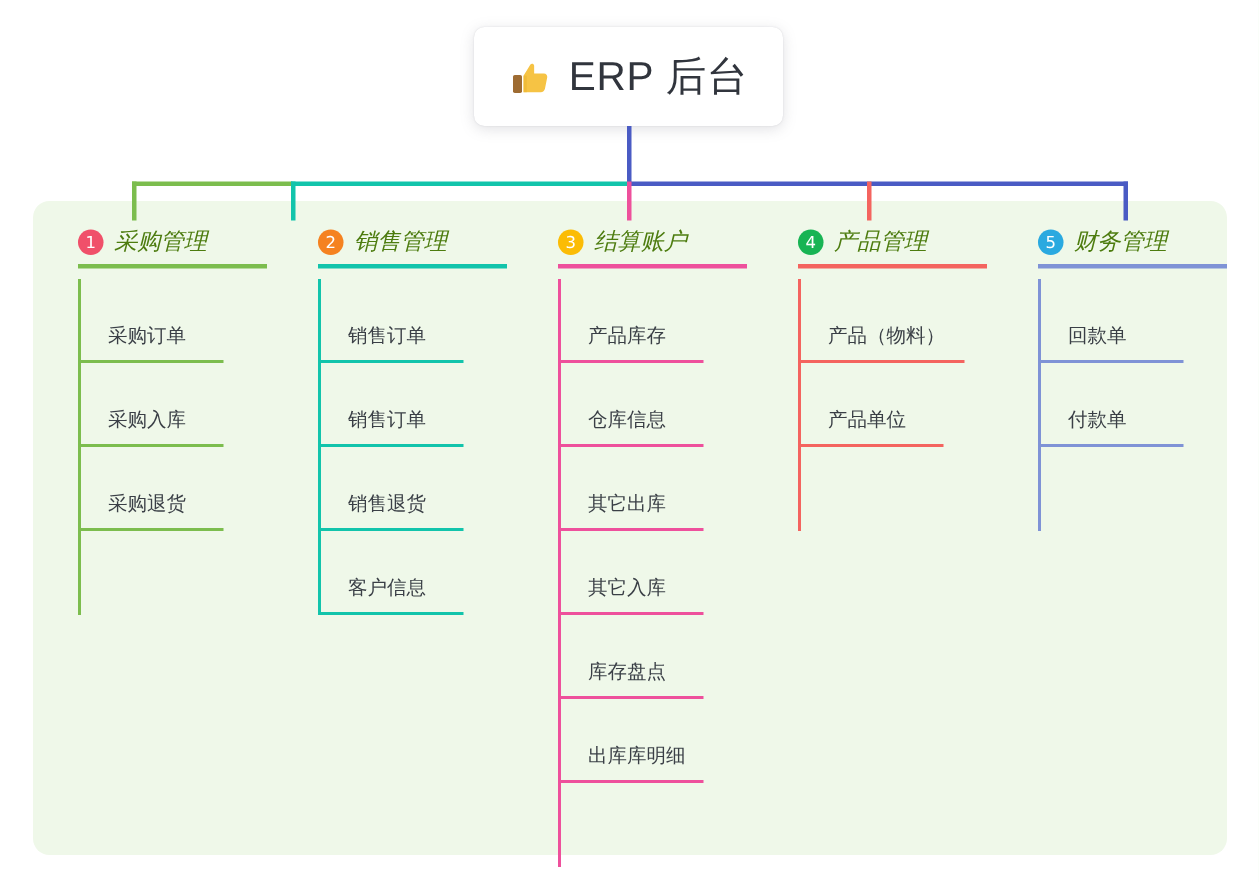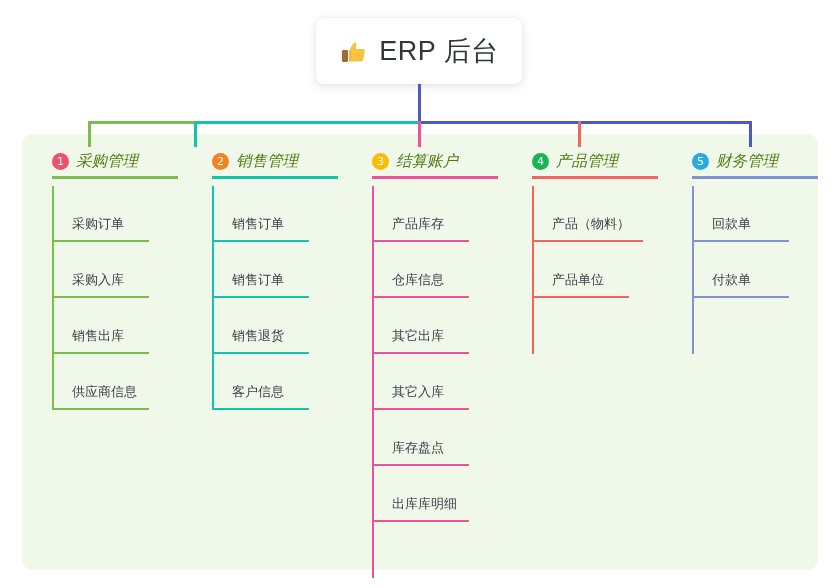--- a/index.html
+++ b/index.html
@@ -186,25 +186,21 @@
       <div class="spine" style="height:224px; background:#7cbd4e;"></div>
       <div class="leaf">
         <span class="leaf-label">采购订单</span>
         <span class="leaf-underline" style="background:#7cbd4e;"></span>
       </div>
       <div class="leaf">
         <span class="leaf-label">采购入库</span>
         <span class="leaf-underline" style="background:#7cbd4e;"></span>
       </div>
       <div class="leaf">
-        <span class="leaf-label">销售出库</span>
-        <span class="leaf-underline" style="background:#7cbd4e;"></span>
-      </div>
-      <div class="leaf">
-        <span class="leaf-label">供应商信息</span>
+        <span class="leaf-label">采购退货</span>
         <span class="leaf-underline" style="background:#7cbd4e;"></span>
       </div>
     </div>
   </div>
 
   <div class="column" style="left:194px;">
     <div class="col-header">
       <span class="badge" style="background:#f58220;">2</span>
       <span class="col-title">销售管理</span>
     </div>

